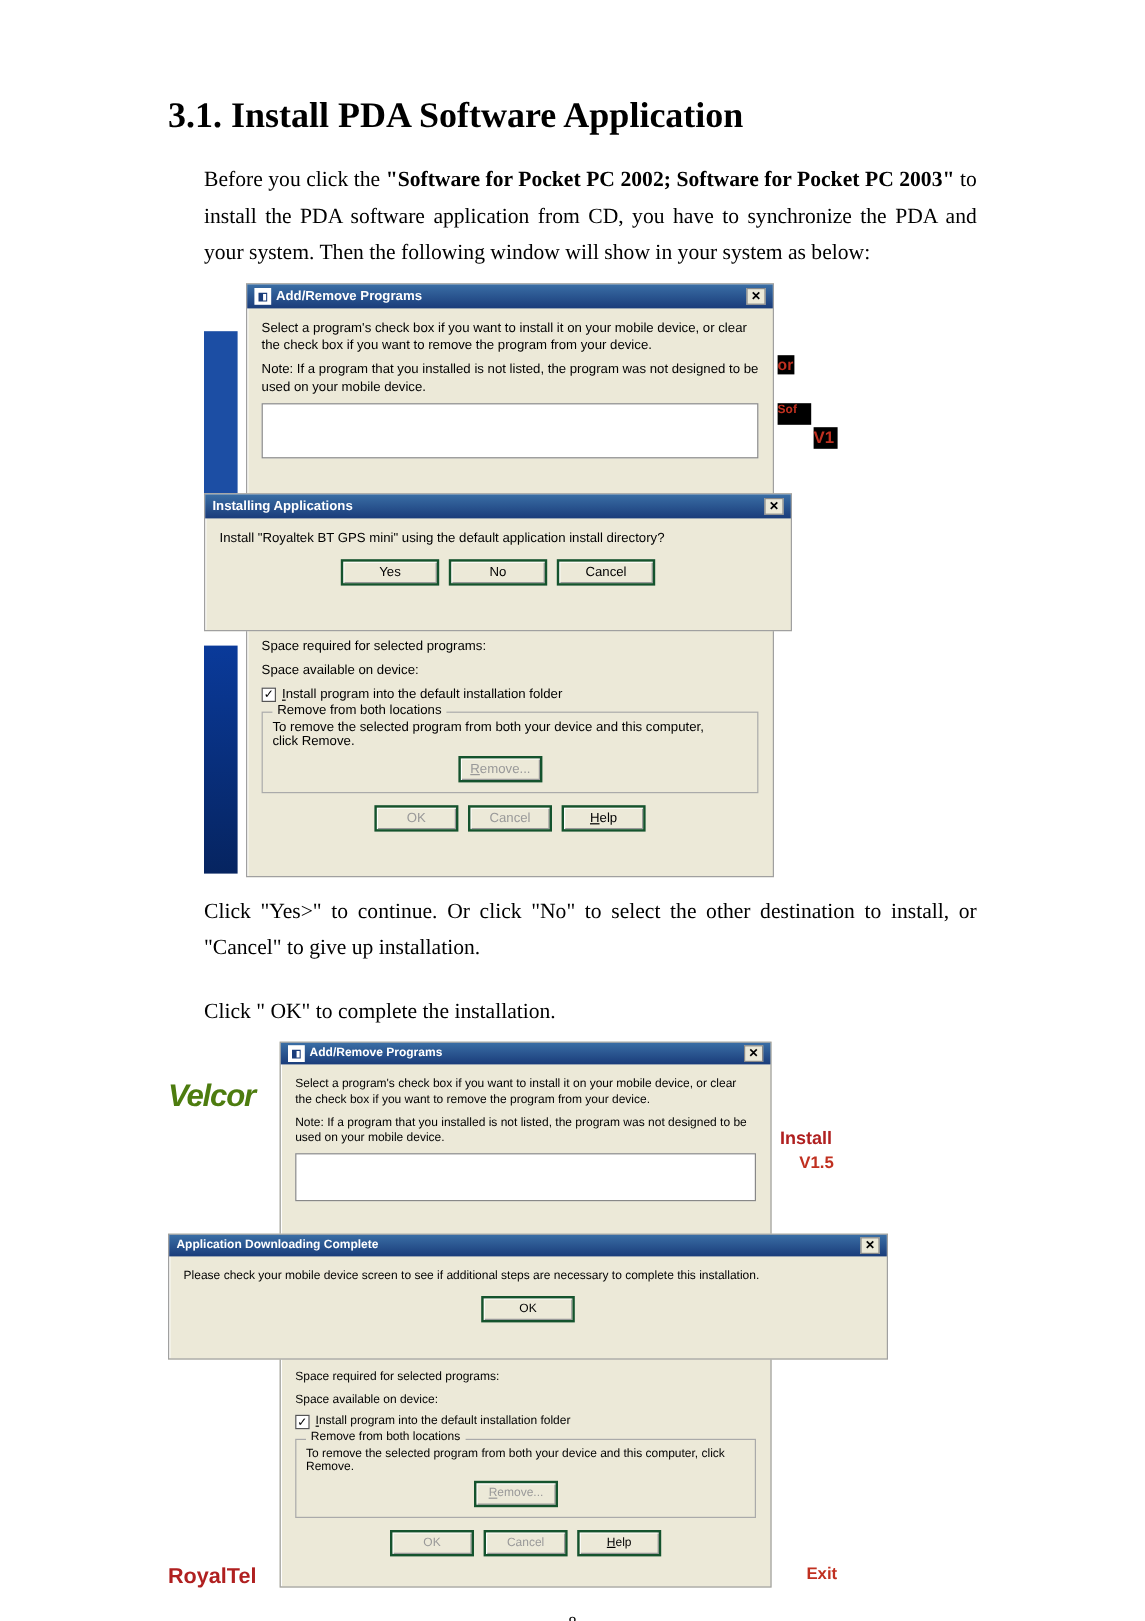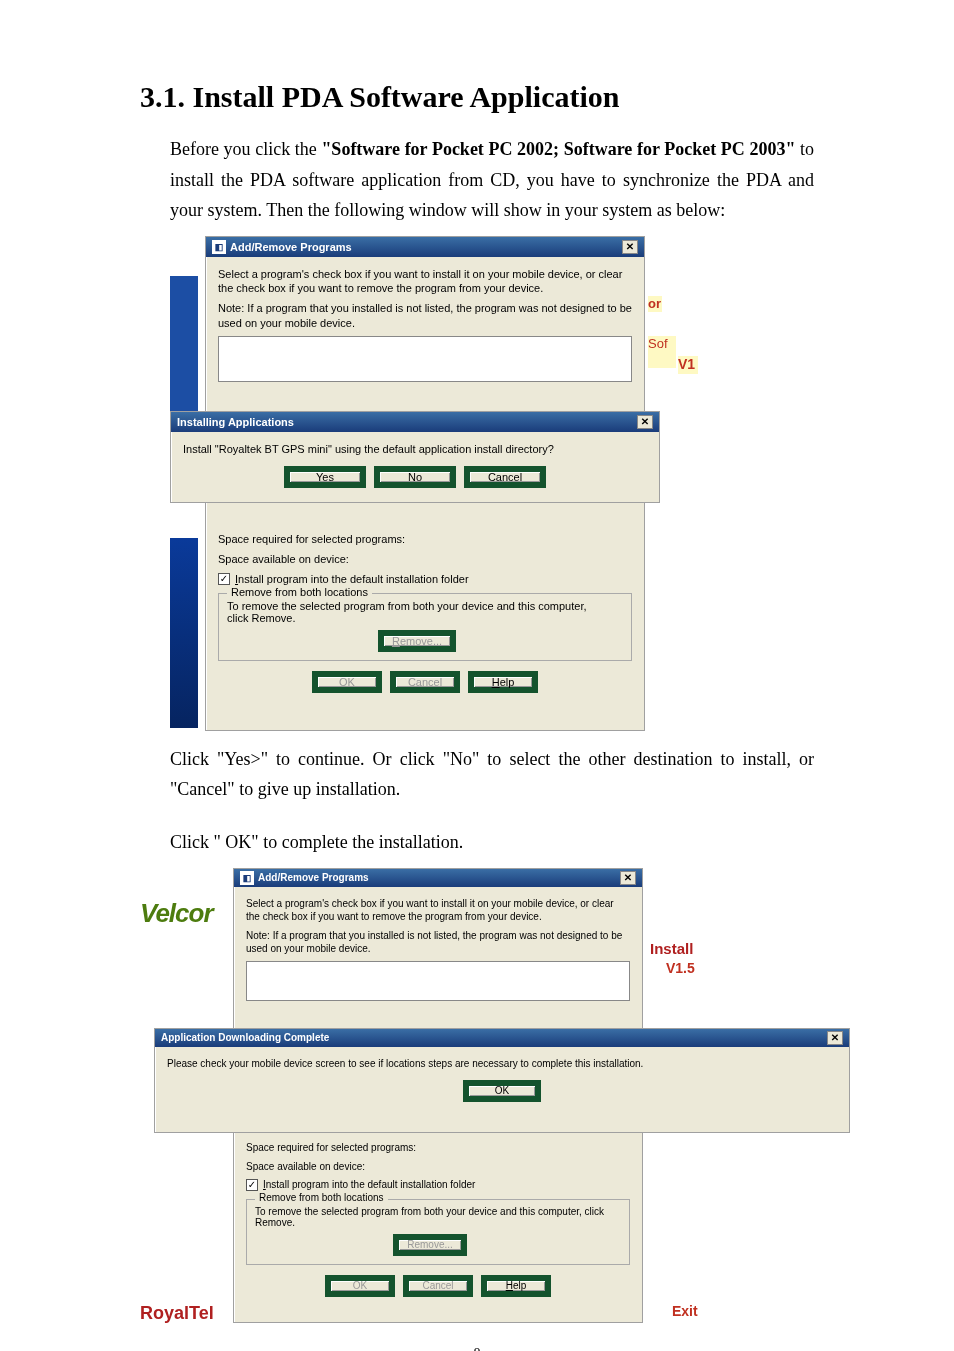--- a/index.html
+++ b/index.html
@@ -39,21 +39,21 @@
       font-size: 10px;
     }
     .bg-left-accent {
       position: absolute;
       left: 0;
       width: 28px;
       background: #1c4ea4;
     }
     .bg-right-accent {
       position: absolute;
-      background: #fef9c3;
+      background: #000000;
       color: #c03020;
     }
 
     
     .win {
       position: absolute;
       background: #ece9d8;
       border: 1px solid #a0a0a0;
       box-shadow: 1px 1px 0 #fff inset;
     }
@@ -81,21 +81,21 @@
       display: flex; align-items: center; justify-content: center;
       font-size: 10px; font-weight: bold; color: #000;
       cursor: default;
     }
     .win-body { padding: 10px 12px; color: #000; }
     .win-body p { margin-bottom: 6px; line-height: 1.3; }
     .btn {
       display: inline-flex; align-items: center; justify-content: center;
       min-width: 70px; height: 22px;
       background: #ece9d8;
-      border: 6px solid #14532d;
+      border: 2px solid #14532d;
       box-shadow: 1px 1px 0 #fff inset, -1px -1px 0 #999 inset;
       font-family: Tahoma, Arial, sans-serif;
       font-size: 11px;
       padding: 0 8px;
       cursor: default;
     }
     .btn.disabled { color: #999; }
     .u { text-decoration: underline; }
     .listbox {
       border: 1px solid #888;
@@ -135,21 +135,21 @@
 <p class="body-text">
   <span>Before you click the </span><strong>"Software for Pocket PC 2002; Software for Pocket PC 2003"</strong><span> to install the PDA software application from CD, you have to synchronize the PDA and your system. Then the following window will show in your system as below:</span>
 </p>
 
 <div class="figure">
   <div class="dialog-stack">
 
     <div class="bg-left-accent" style="top:40px; height:160px;"></div>
     <div class="bg-left-accent" style="top:302px; height:190px; background:linear-gradient(#0a3a9a,#062460);"></div>
     <div class="bg-right-accent" style="top:60px; left:478px; width:14px; height:16px; color:#c03020; font-weight:bold; font-size:13px;">or</div>
-    <div class="bg-right-accent" style="top:100px; left:478px; width:28px; height:32px; font-weight:normal; font-size:13px;">Sof</div>
+    <div class="bg-right-accent" style="top:100px; left:478px; width:28px; height:18px; font-weight:bold; font-size:10px;">Sof</div>
     <div class="bg-right-accent" style="top:120px; left:478px; width:20px; height:18px; font-weight:bold; font-size:14px;margin-left:30px;">V1</div>
 
     <div class="win" style="left:35px; top:0; width:440px; height:495px;">
       <div class="titlebar">
         <span class="t-left">
           <span class="title-icon">◧</span>
           <span>Add/Remove Programs</span>
         </span>
         <span class="close-btn">✕</span>
       </div>
@@ -176,21 +176,21 @@
         </div>
 
         <div class="btn-row">
           <span class="btn disabled">OK</span>
           <span class="btn disabled">Cancel</span>
           <span class="btn"><span class="u">H</span>elp</span>
         </div>
       </div>
     </div>
 
-    <div class="win" style="left:0; top:175px; width:490px; height:92px;">
+    <div class="win" style="left:0; top:175px; width:490px; height:115px;">
       <div class="titlebar">
         <span class="t-left">
           <span>Installing Applications</span>
         </span>
         <span class="close-btn">✕</span>
       </div>
       <div class="win-body">
         <p>Install "Royaltek BT GPS mini" using the default application install directory?</p>
         <div class="btn-row">
           <span class="btn" style="min-width:82px">Yes</span>
@@ -246,29 +246,29 @@
         </div>
 
         <div class="btn-row">
           <span class="btn disabled" style="font-size:10px">OK</span>
           <span class="btn disabled" style="font-size:10px">Cancel</span>
           <span class="btn" style="font-size:10px"><span class="u">H</span>elp</span>
         </div>
       </div>
     </div>
 
-    <div class="win" style="left:14px; top:160px; width:696px; height:105px;">
+    <div class="win" style="left:0; top:160px; width:600px; height:105px;">
       <div class="titlebar" style="height:18px;">
         <span class="t-left">
           <span>Application Downloading Complete</span>
         </span>
         <span class="close-btn">✕</span>
       </div>
       <div class="win-body" style="font-size:10px;">
-        <p>Please check your mobile device screen to see if locations steps are necessary to complete this installation.</p>
+        <p>Please check your mobile device screen to see if additional steps are necessary to complete this installation.</p>
         <div class="btn-row">
           <span class="btn" style="min-width:78px; font-size:10px">OK</span>
         </div>
       </div>
     </div>
   </div>
 </div>
 
 <div class="pagenum">8</div>
 

